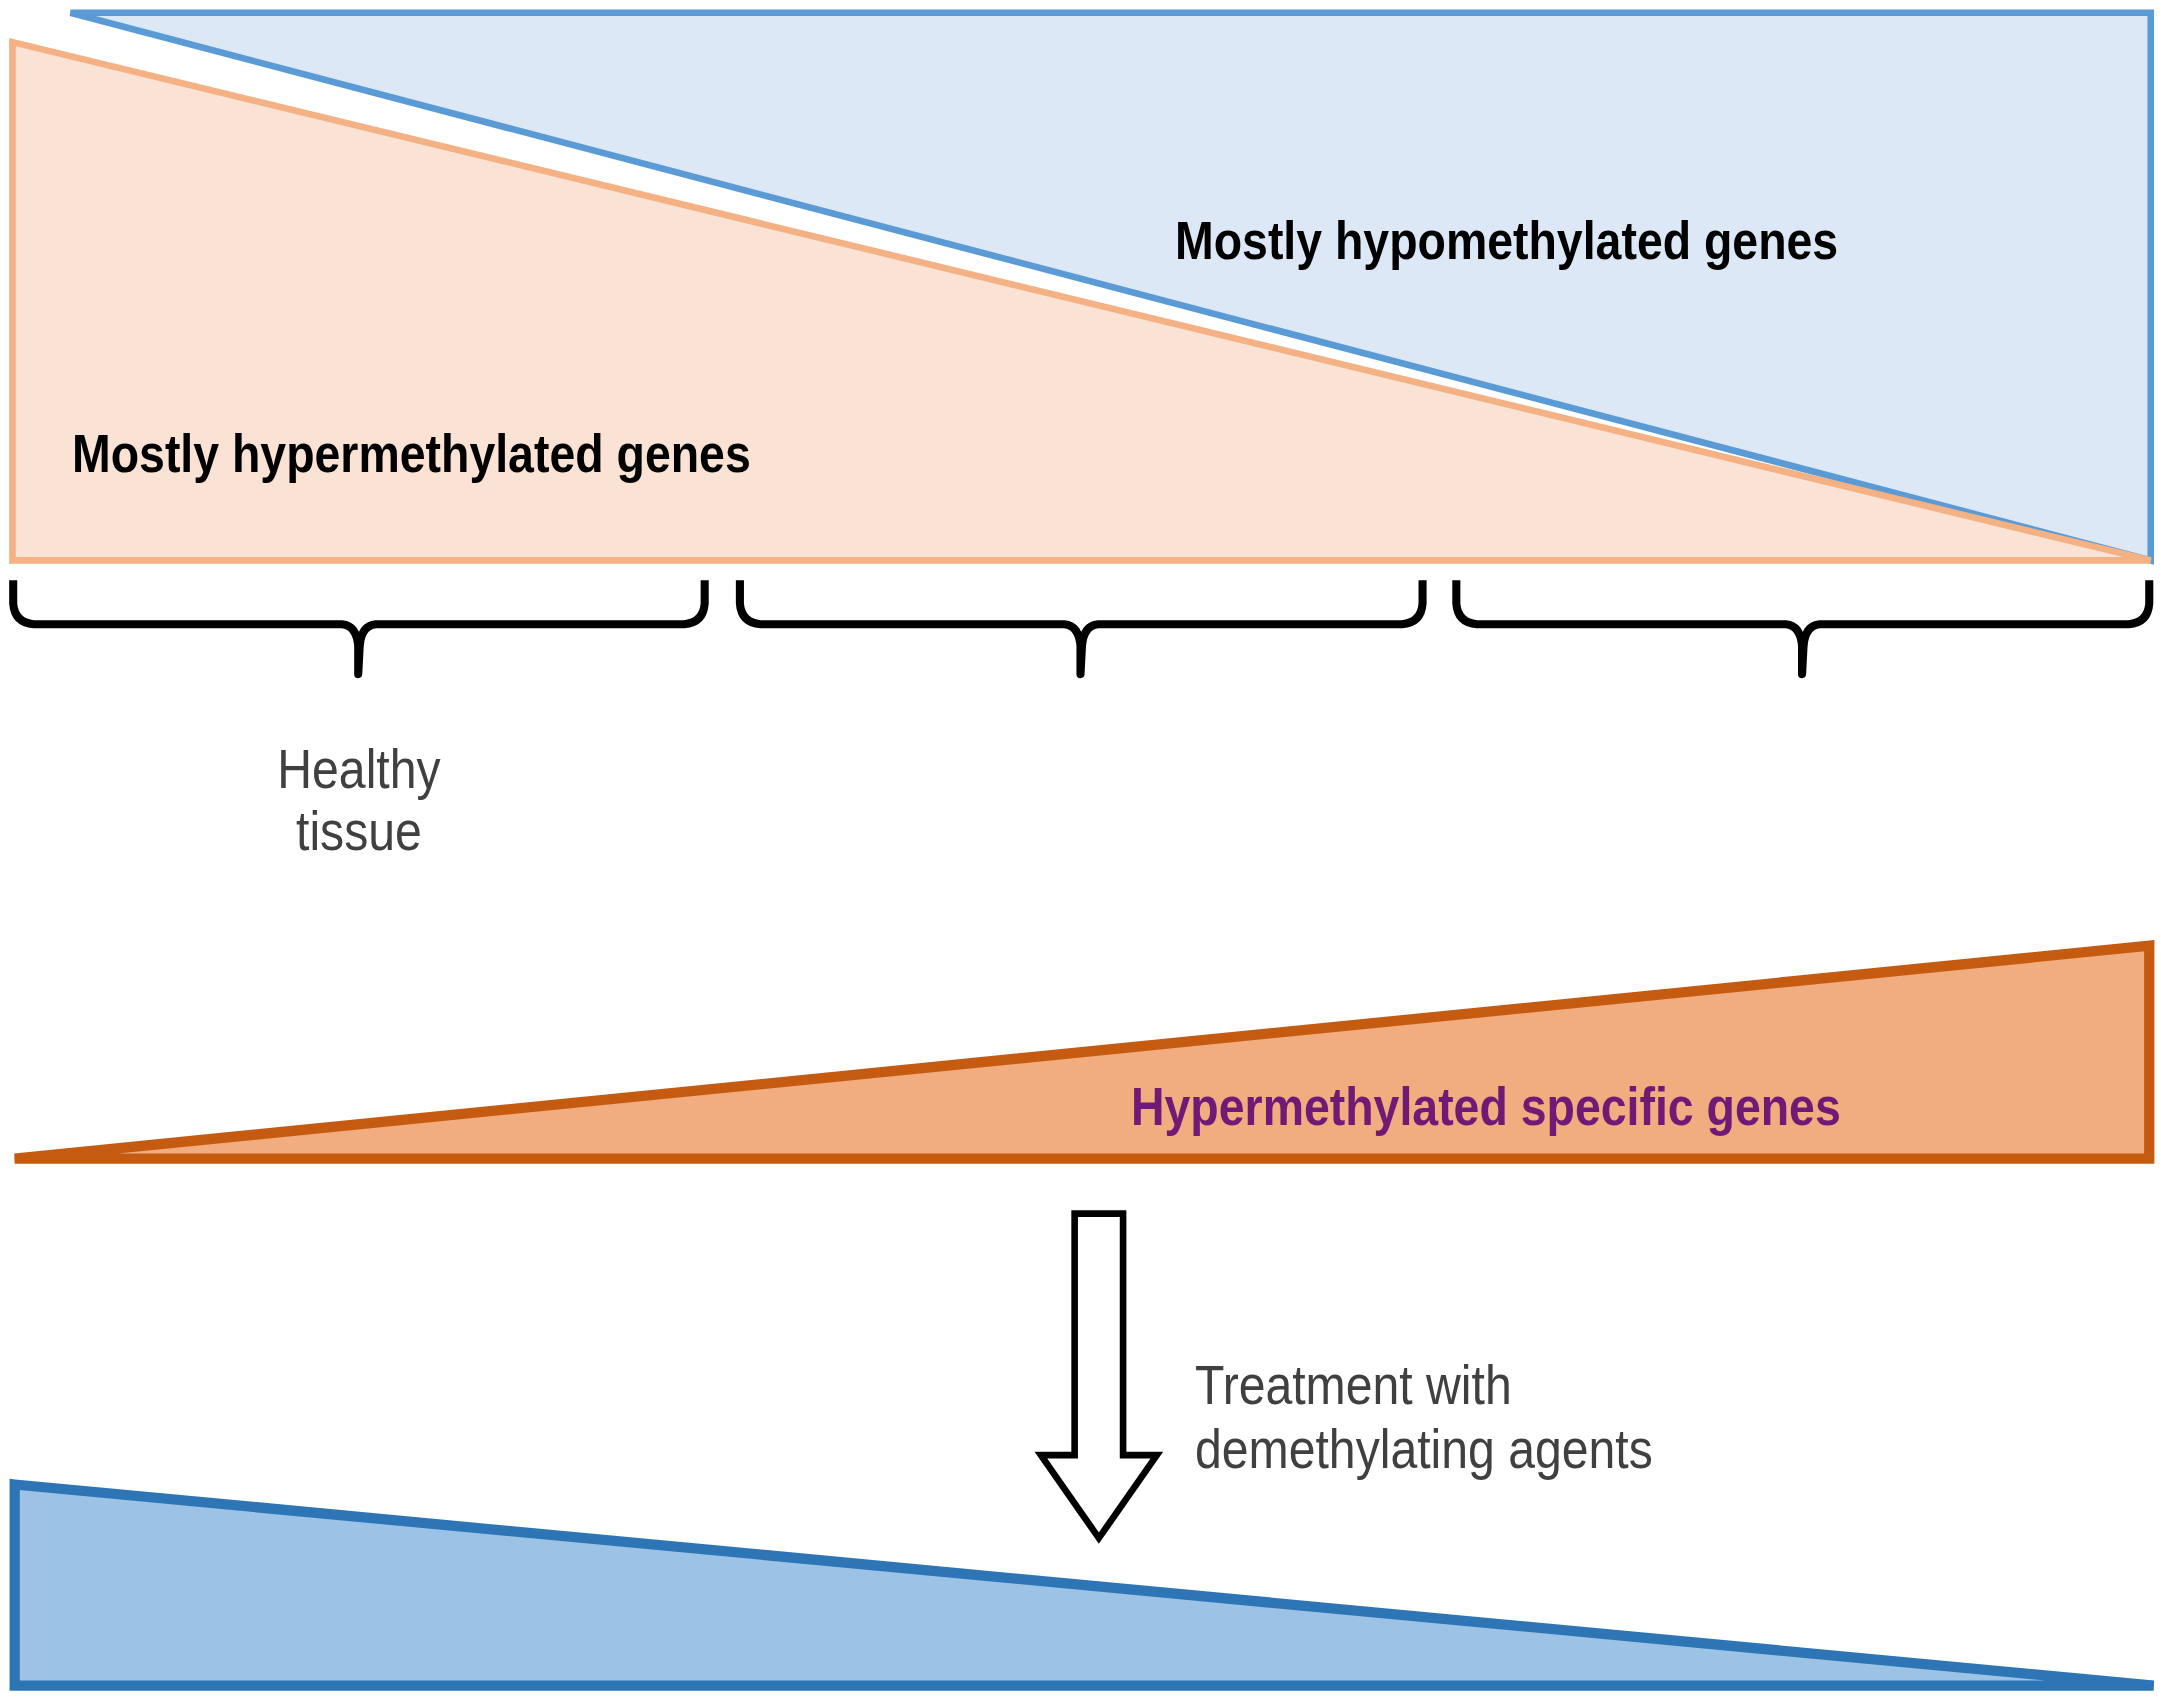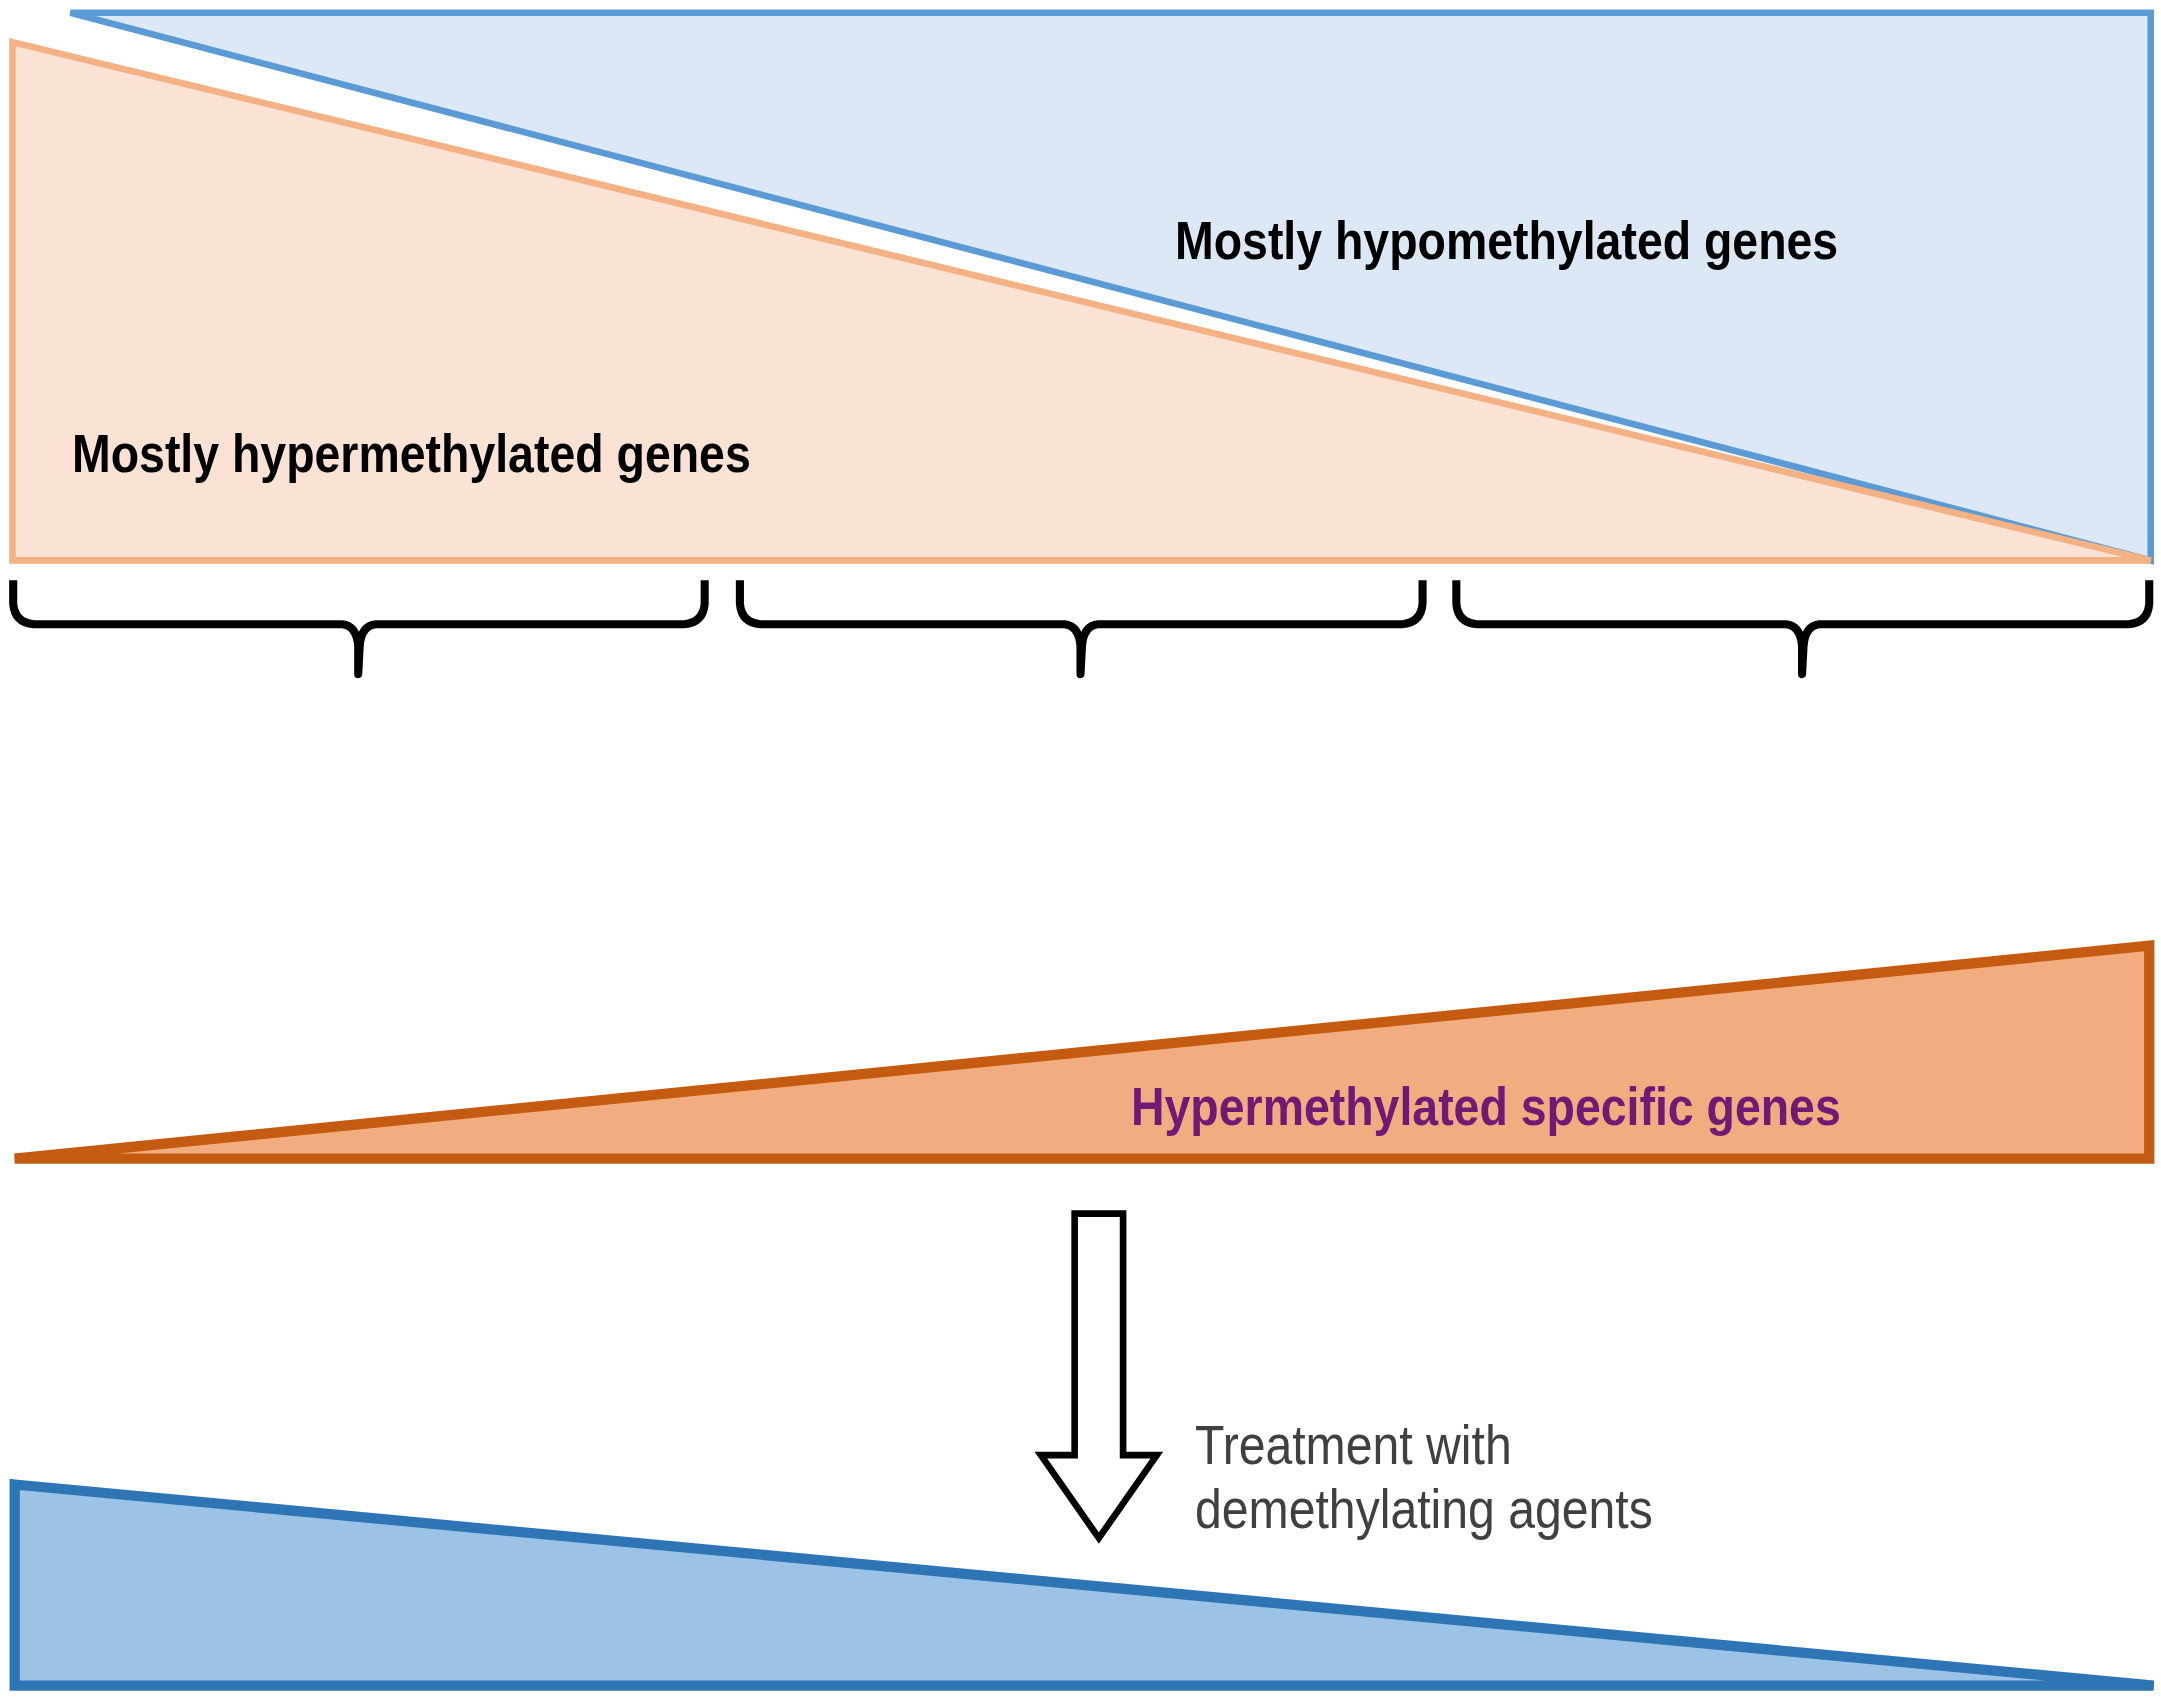--- a/index.html
+++ b/index.html
@@ -129,27 +129,31 @@
   </svg>
 
   <div class="lbl lbl-dark" style="left:1175px; top:213px; font-size:54px;">
     <span class="cond" style="display:inline-block;">Mostly hypomethylated genes</span>
   </div>
 
   <div class="lbl lbl-dark" style="left:72px; top:426px; font-size:54px;">
     <span class="cond" style="display:inline-block;">Mostly hypermethylated genes</span>
   </div>
 
+  <div class="stage-lbl" style="left:138px; top:675px; width:441px; font-size:56px;">
+    <span class="cond-c">Healthy
+tissue</span>
+  </div>
 
 
 
   <div class="lbl lbl-white" style="left:1131px; top:1079px; font-size:54px;">
     <span class="cond" style="display:inline-block;">Hypermethylated specific genes</span>
   </div>
 
-  <div class="treat-lbl" style="left:1195px; top:1349px; width:734px; font-size:56px; text-align:left;">
+  <div class="treat-lbl" style="left:1195px; top:1289px; width:734px; font-size:56px; text-align:left;">
     <span class="cond-c" style="transform-origin:left center;">Treatment with
 demethylating agents</span>
   </div>
 
 
 </div>
 
 
 </body></html>

